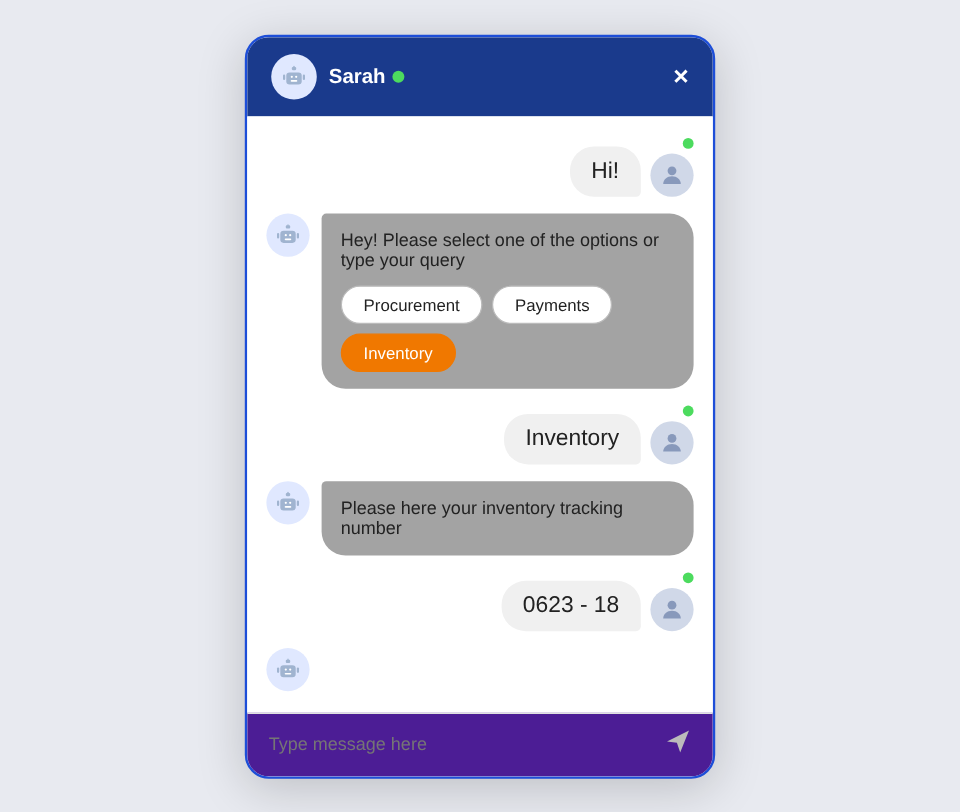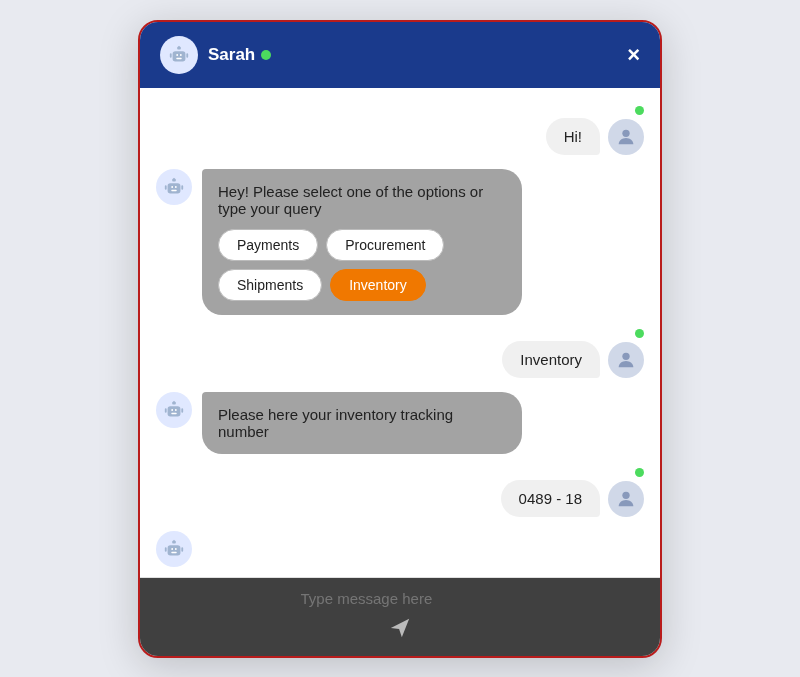--- a/index.html
+++ b/index.html
@@ -5,29 +5,29 @@
     * { box-sizing: border-box; margin: 0; padding: 0; }
     body {
       background: #e8eaf0;
       display: flex;
       justify-content: center;
       align-items: center;
       min-height: 100vh;
       font-family: 'Segoe UI', Arial, sans-serif;
     }
     .chat-window {
-      width: 524px;
+      width: 392px;
       min-height: 620px;
       background: #fff;
       border-radius: 20px;
       box-shadow: 0 8px 40px rgba(0,0,0,0.18);
       display: flex;
       flex-direction: column;
       overflow: hidden;
-      border: 2px solid #b91c1c;
+      border: 2px solid #1d4ed8;
     }
     .chat-header {
       background: #1a3a8c;
       padding: 14px 20px;
       display: flex;
       align-items: center;
       justify-content: space-between;
     }
     .header-left {
       display: flex;
@@ -83,21 +83,21 @@
     .msg-row-user {
       display: flex;
       justify-content: flex-end;
       align-items: flex-end;
       gap: 8px;
     }
     .user-bubble {
       background: #f0f0f0;
       border-radius: 20px 20px 4px 20px;
       padding: 10px 18px;
-      font-size: 15px;
+      font-size: 19px;
       color: #222;
       max-width: 220px;
     }
     .user-avatar-wrap {
       display: flex;
       flex-direction: column;
       align-items: center;
       gap: 2px;
     }
     .online-dot-user {
@@ -164,22 +164,21 @@
       background: #f07800;
       color: #fff;
       border-color: #f07800;
     }
     .chat-input-area {
       border-top: 1.5px solid #e0e0e0;
       padding: 12px 18px;
       display: flex;
       align-items: center;
       gap: 10px;
-      background: #404040;
-      flex-direction: column;
+      background: #4c1d95;
     }
     .chat-input {
       flex: 1;
       border: none;
       outline: none;
       font-size: 15px;
       color: #aaa;
       background: transparent;
     }
     .send-btn {
@@ -246,23 +245,22 @@
           <rect x="10" y="3" width="4" height="3" rx="1" fill="#a0b4d0"></rect>
           <rect x="11.5" y="2" width="1" height="2" rx="0.5" fill="#a0b4d0"></rect>
           <rect x="2" y="10" width="2" height="5" rx="1" fill="#a0b4d0"></rect>
           <rect x="20" y="10" width="2" height="5" rx="1" fill="#a0b4d0"></rect>
           <rect x="9" y="15" width="6" height="1.5" rx="0.75" fill="#fff"></rect>
         </svg>
       </div>
       <div class="bot-bubble">
         <span>Hey! Please select one of the options or type your query</span>
         <div class="option-buttons">
+          <button class="option-btn">Procurement</button>
           <button class="option-btn">Payments</button>
-          <button class="option-btn">Procurement</button>
-          <button class="option-btn">Shipments</button>
           <button class="option-btn active">Inventory</button>
         </div>
       </div>
     </div>
 
     <div class="msg-row-user">
       <div class="user-bubble">Inventory</div>
       <div class="user-avatar-wrap">
         <span class="online-dot-user"></span>
         <div class="user-avatar">
@@ -286,21 +284,21 @@
           <rect x="20" y="10" width="2" height="5" rx="1" fill="#a0b4d0"></rect>
           <rect x="9" y="15" width="6" height="1.5" rx="0.75" fill="#fff"></rect>
         </svg>
       </div>
       <div class="bot-bubble">
         <span>Please here your inventory tracking number</span>
       </div>
     </div>
 
     <div class="msg-row-user">
-      <div class="user-bubble">0489 - 18</div>
+      <div class="user-bubble">0623 - 18</div>
       <div class="user-avatar-wrap">
         <span class="online-dot-user"></span>
         <div class="user-avatar">
           <svg width="22" height="22" viewBox="0 0 24 24" fill="none">
             <circle cx="12" cy="8" r="4" fill="#8899bb"></circle>
             <path d="M4 20c0-4 3.6-7 8-7s8 3 8 7" fill="#8899bb"></path>
           </svg>
         </div>
       </div>
     </div>

